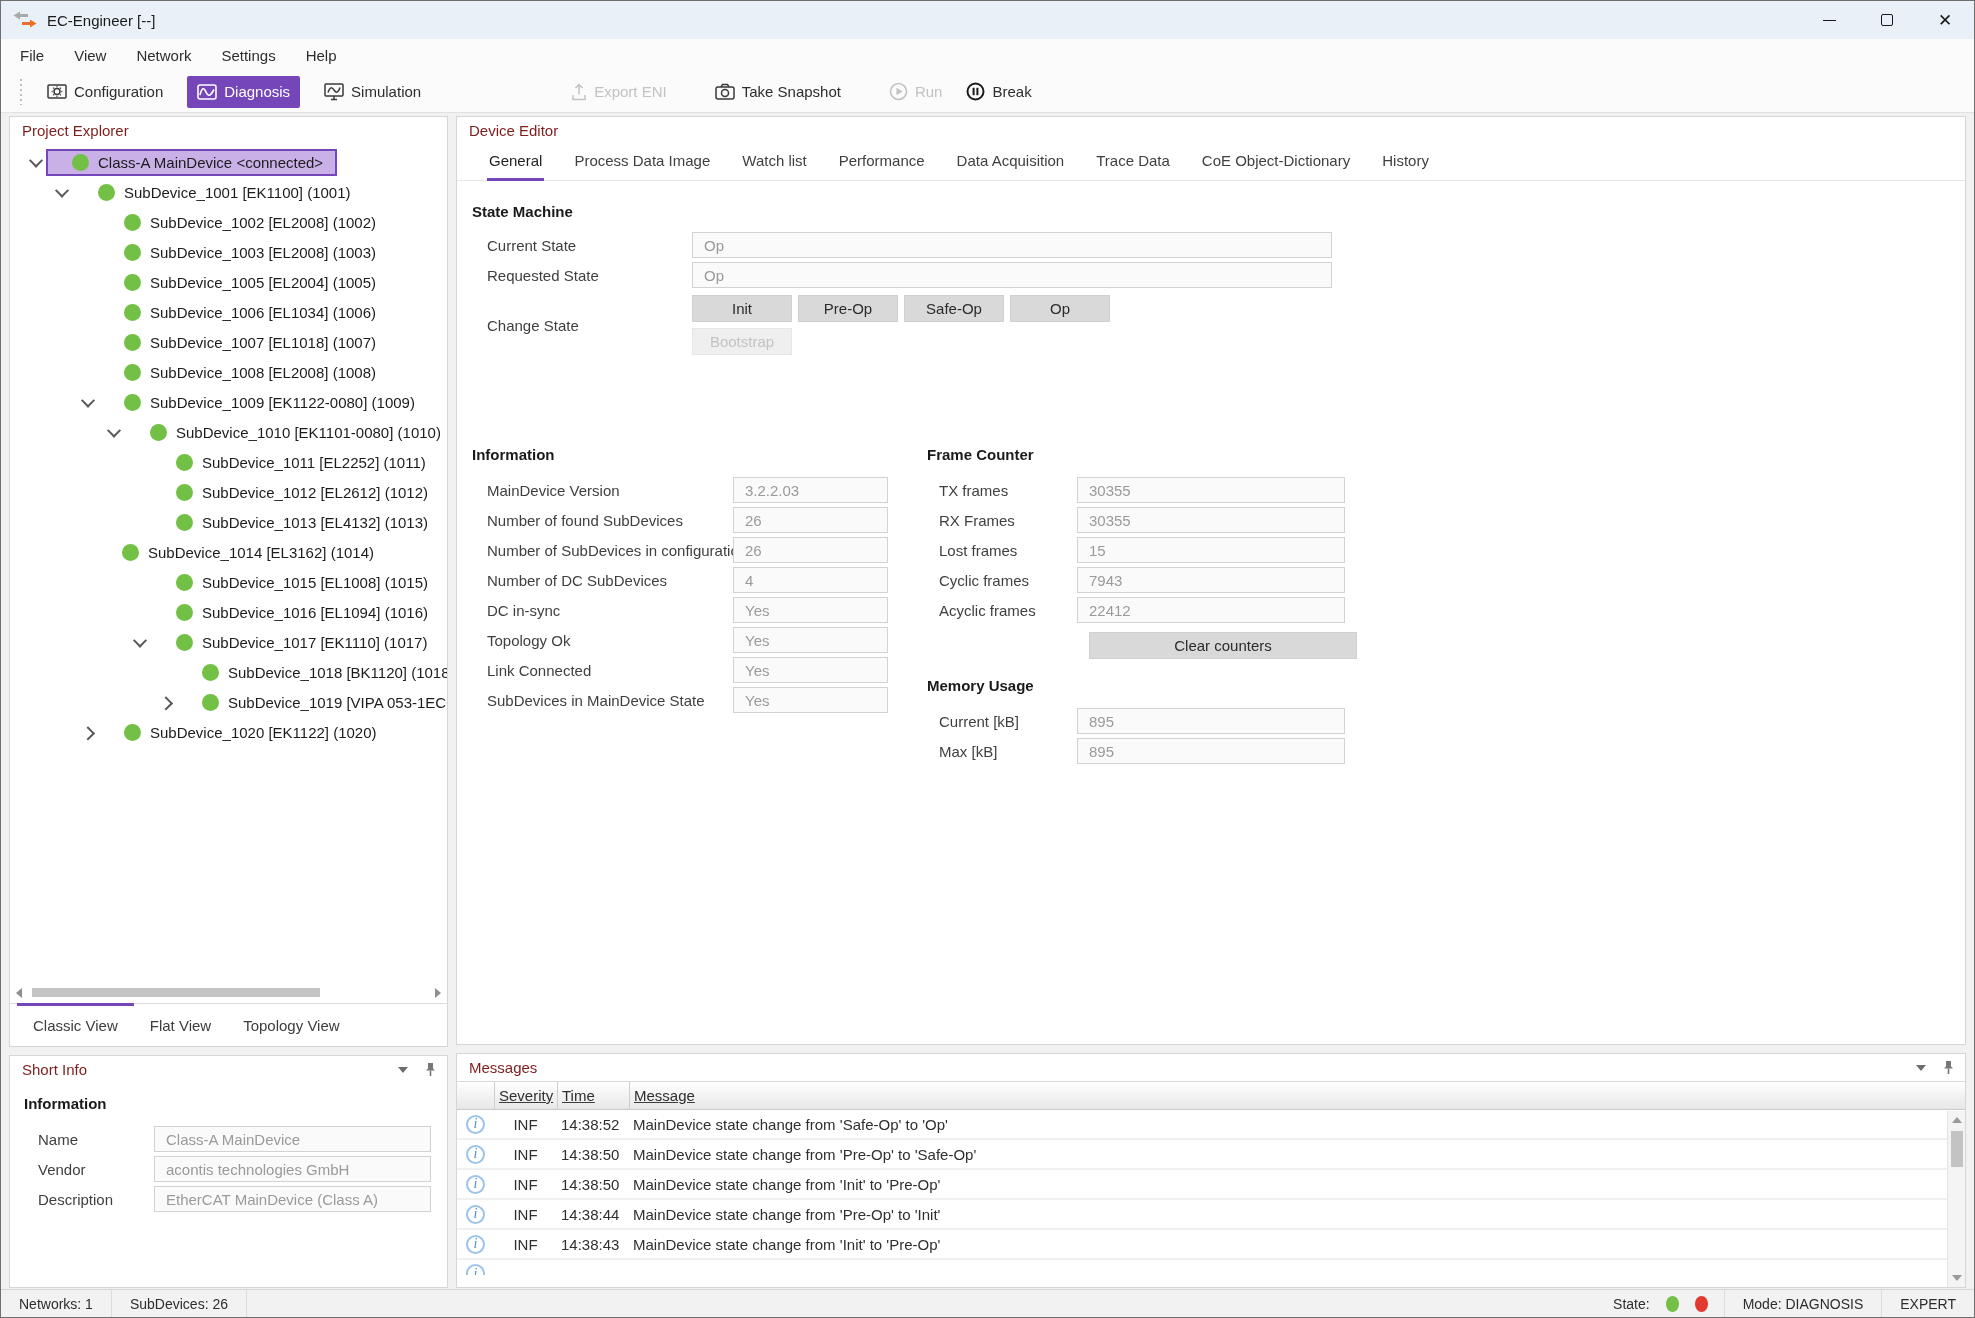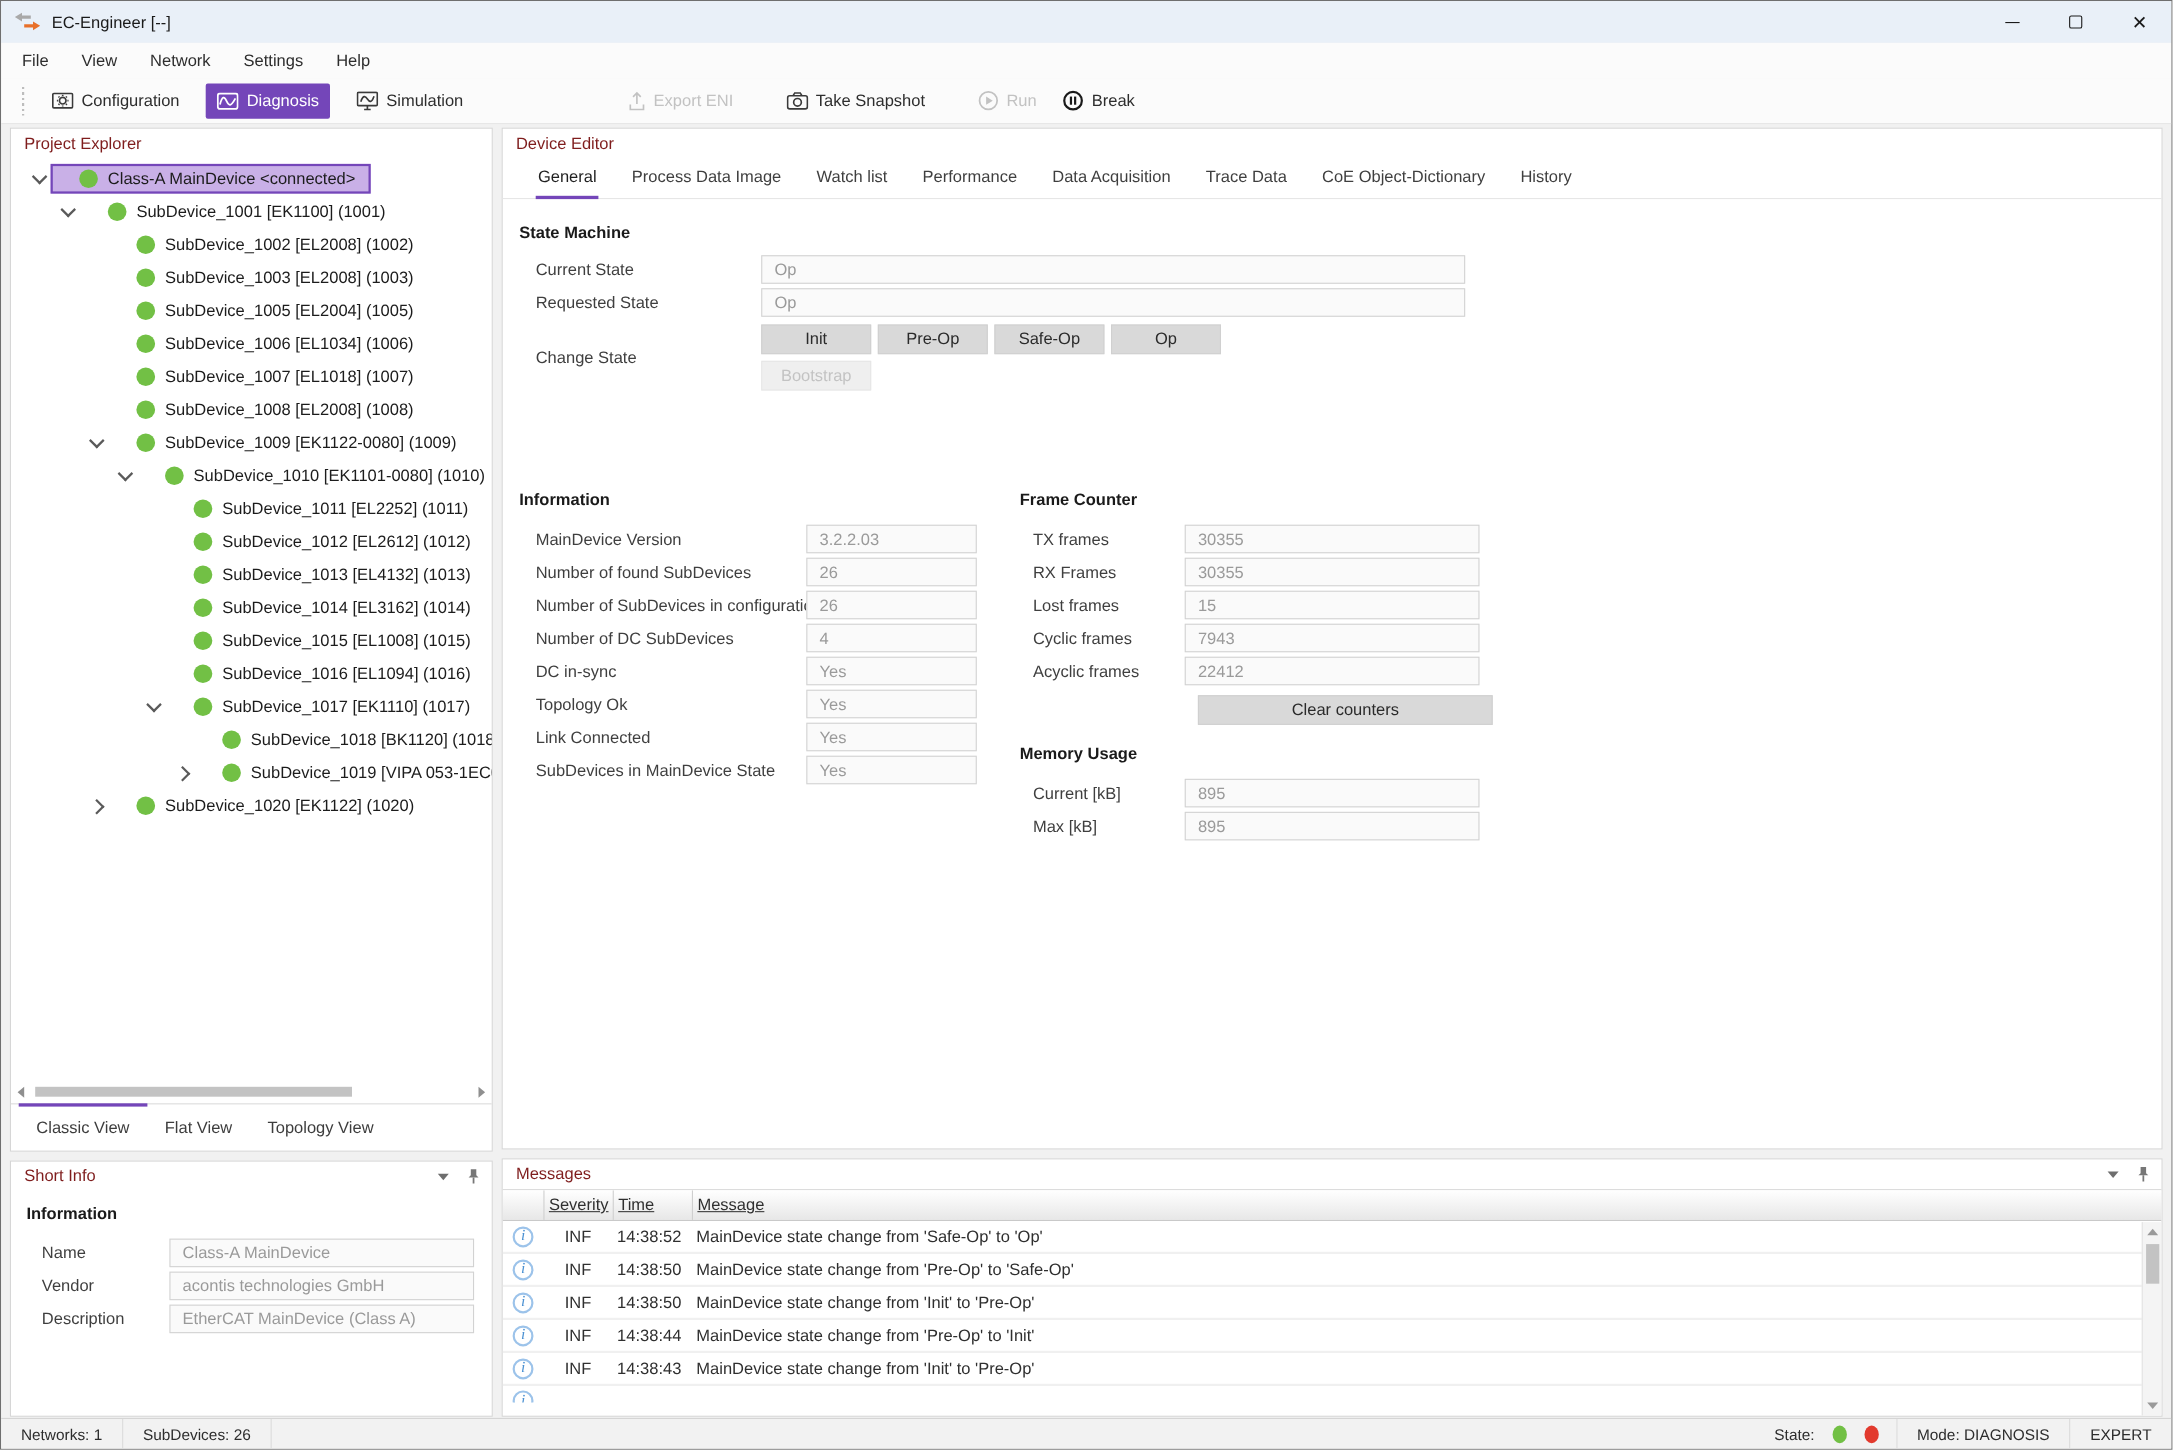--- a/index.html
+++ b/index.html
@@ -356,21 +356,21 @@
           </div>
 
           <div class="tree-row" style="padding-left: 120px;">
             <span class="chev"></span>
             <span class="node">
               <span class="dot"></span>
               <span class="tlabel">SubDevice_1013 [EL4132] (1013)</span>
             </span>
           </div>
 
-          <div class="tree-row" style="padding-left: 120px;">
+          <div class="tree-row" style="padding-left: 66px;">
             <span class="chev"></span>
             <span class="node">
               <span class="dot"></span>
               <span class="tlabel">SubDevice_1014 [EL3162] (1014)</span>
             </span>
           </div>
 
           <div class="tree-row" style="padding-left: 120px;">
             <span class="chev"></span>
             <span class="node">

